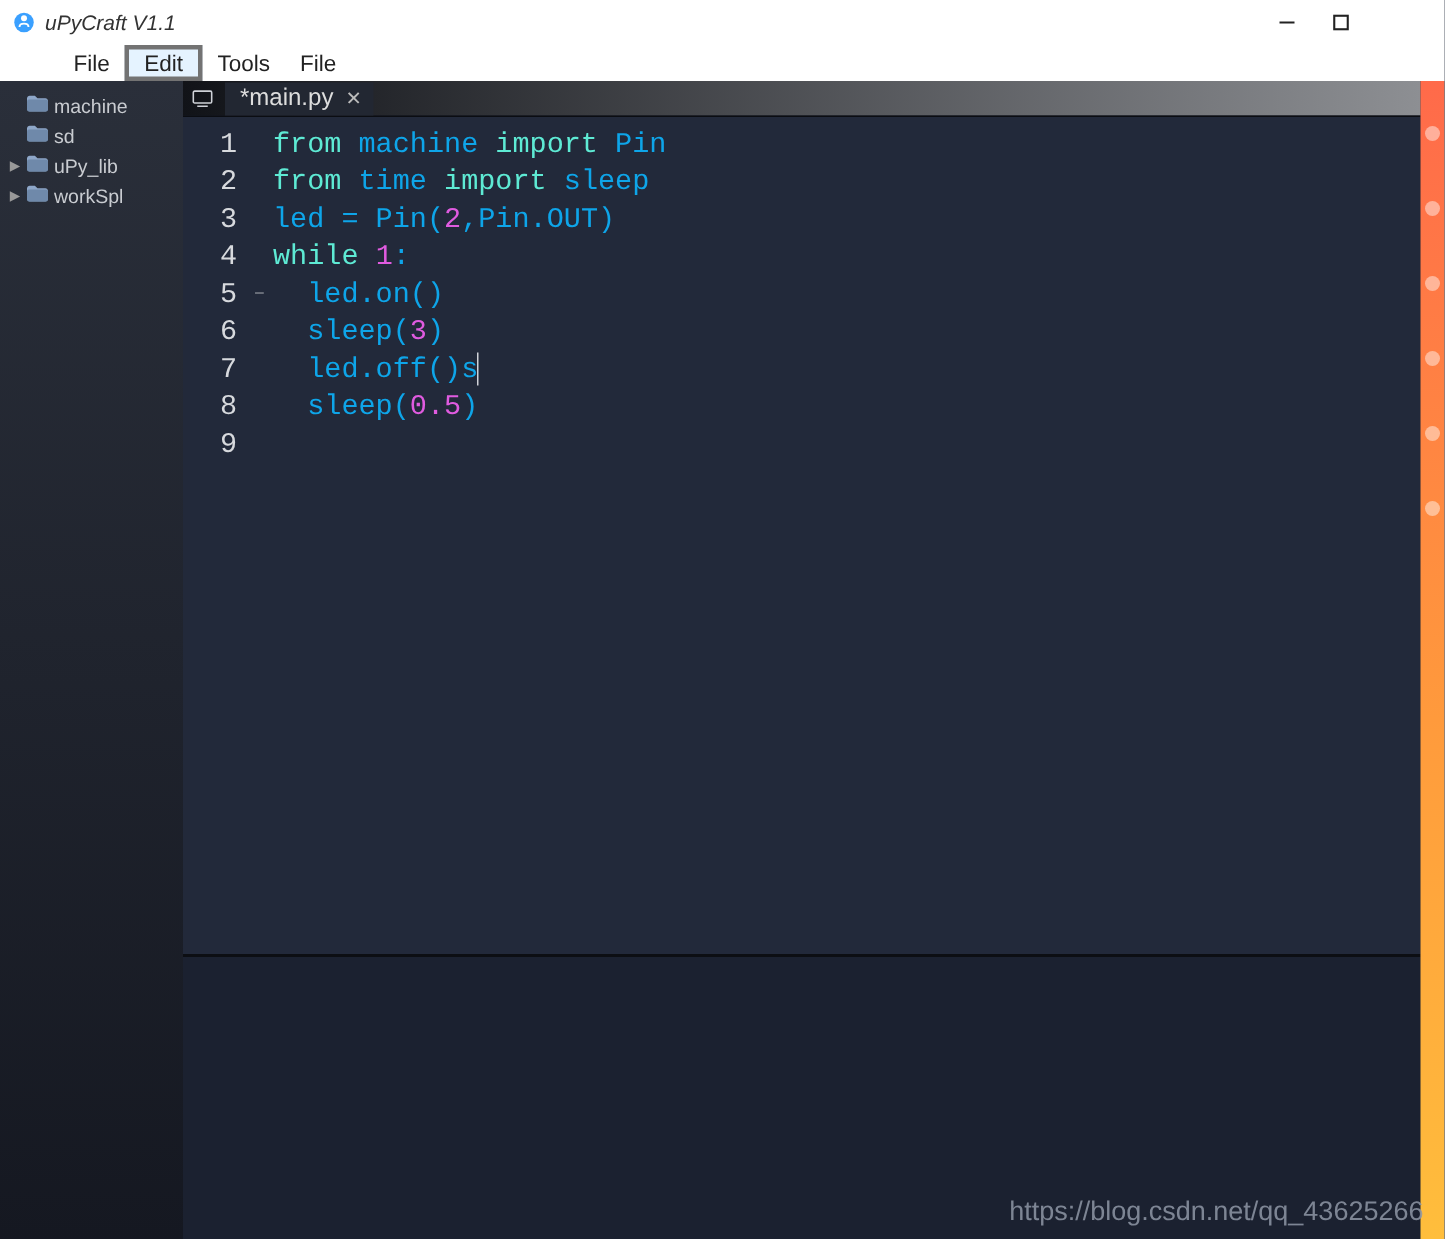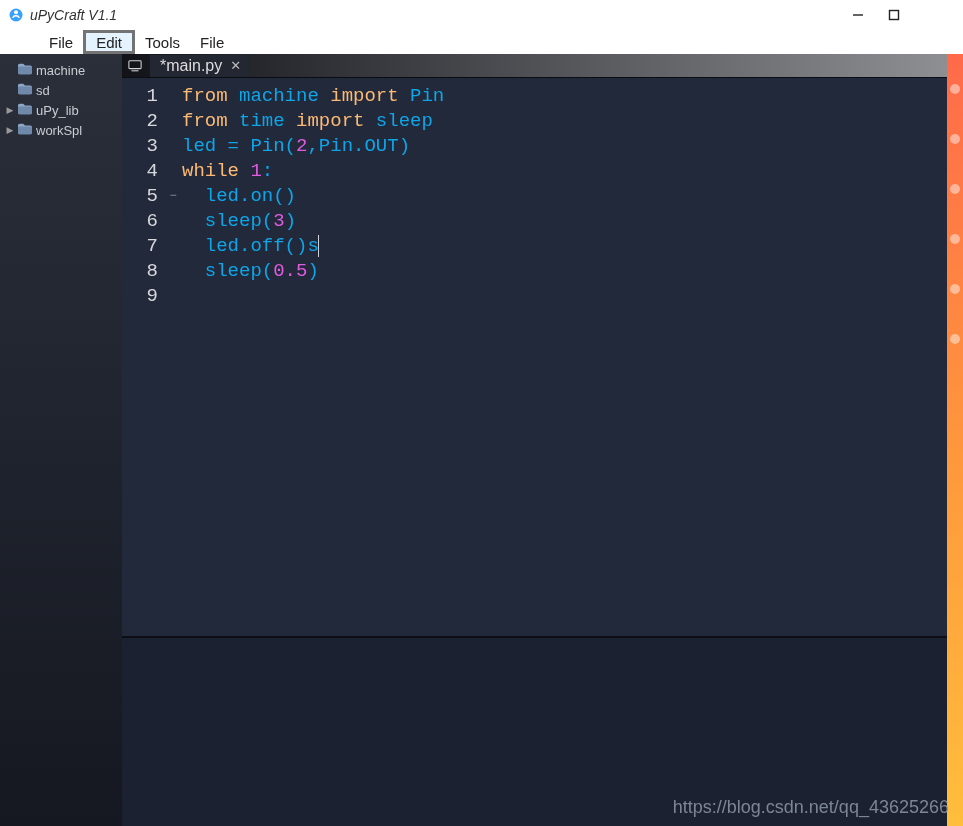--- a/index.html
+++ b/index.html
@@ -156,21 +156,21 @@
     width: 14px;
     padding-top: 6px;
     color: #8a8e97;
     font-size: 12px;
     text-align: center;
   }
   .code {
     padding: 6px 0 0 2px;
     white-space: pre;
   }
-  .kw   { color: #fdba74; } 
+  .kw   { color: #5eead4; } 
   .num  { color: #e05be0; } 
   .txt  { color: #0ea5e9; }
   .cursor {
     border-right: 1px solid #cfd2d8;
     margin-left: -1px;
   }
   
   .console {
     height: 190px;
     background: #1b2130;

